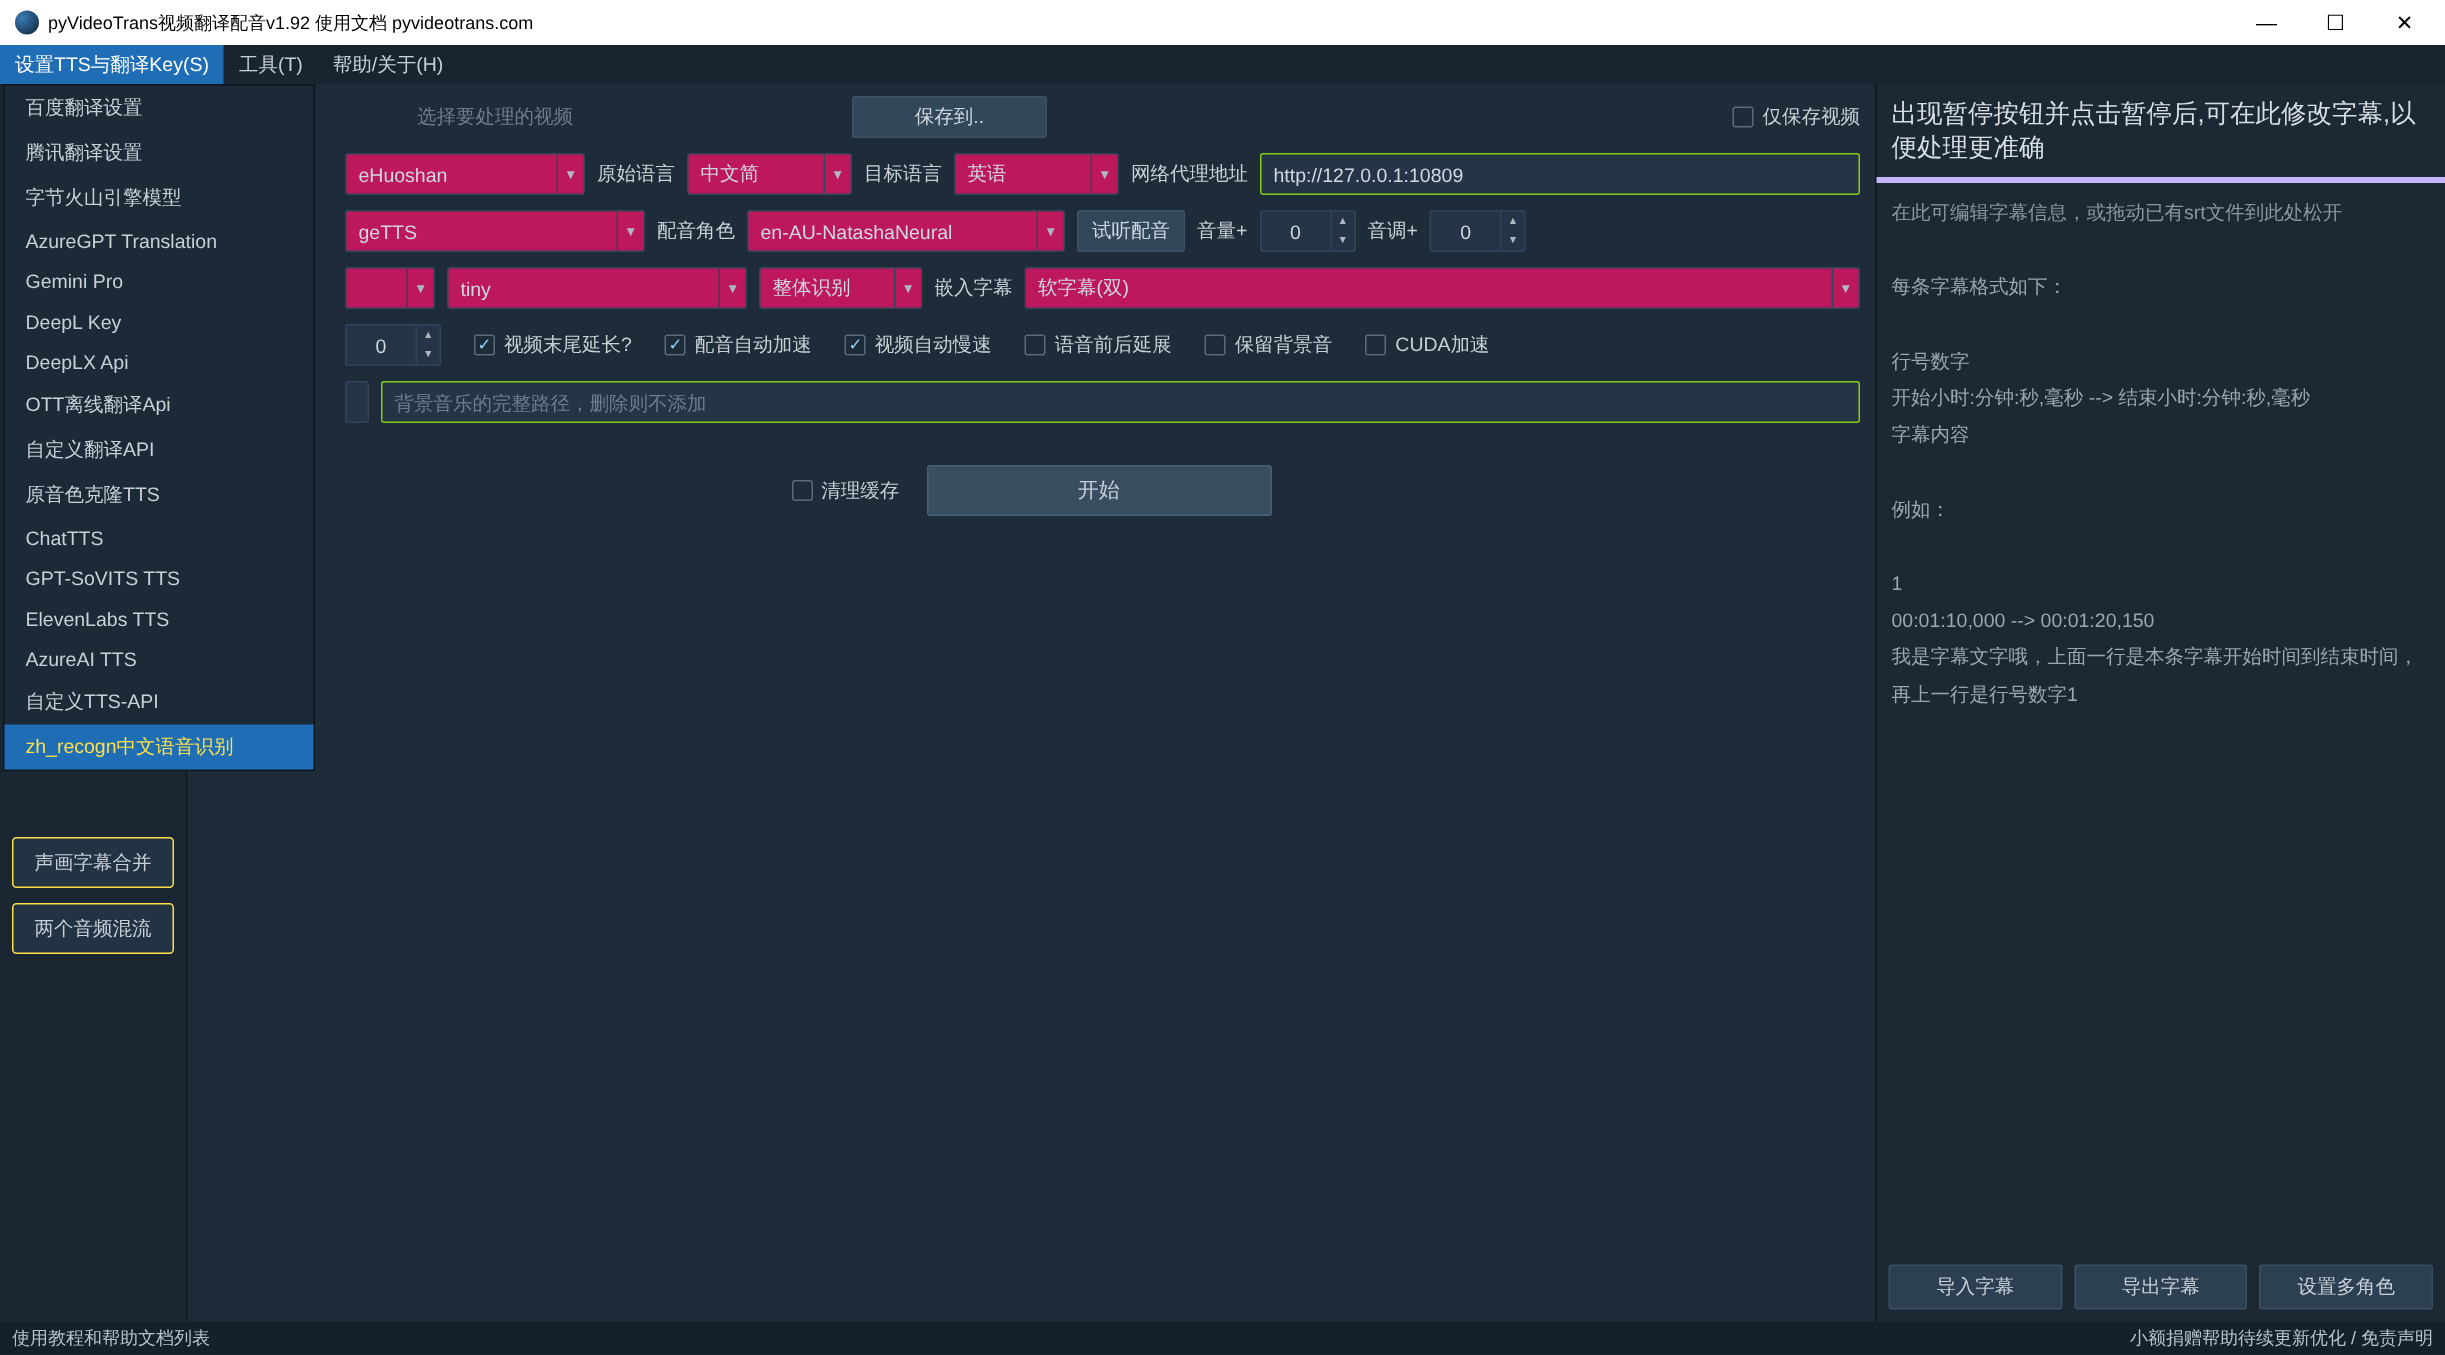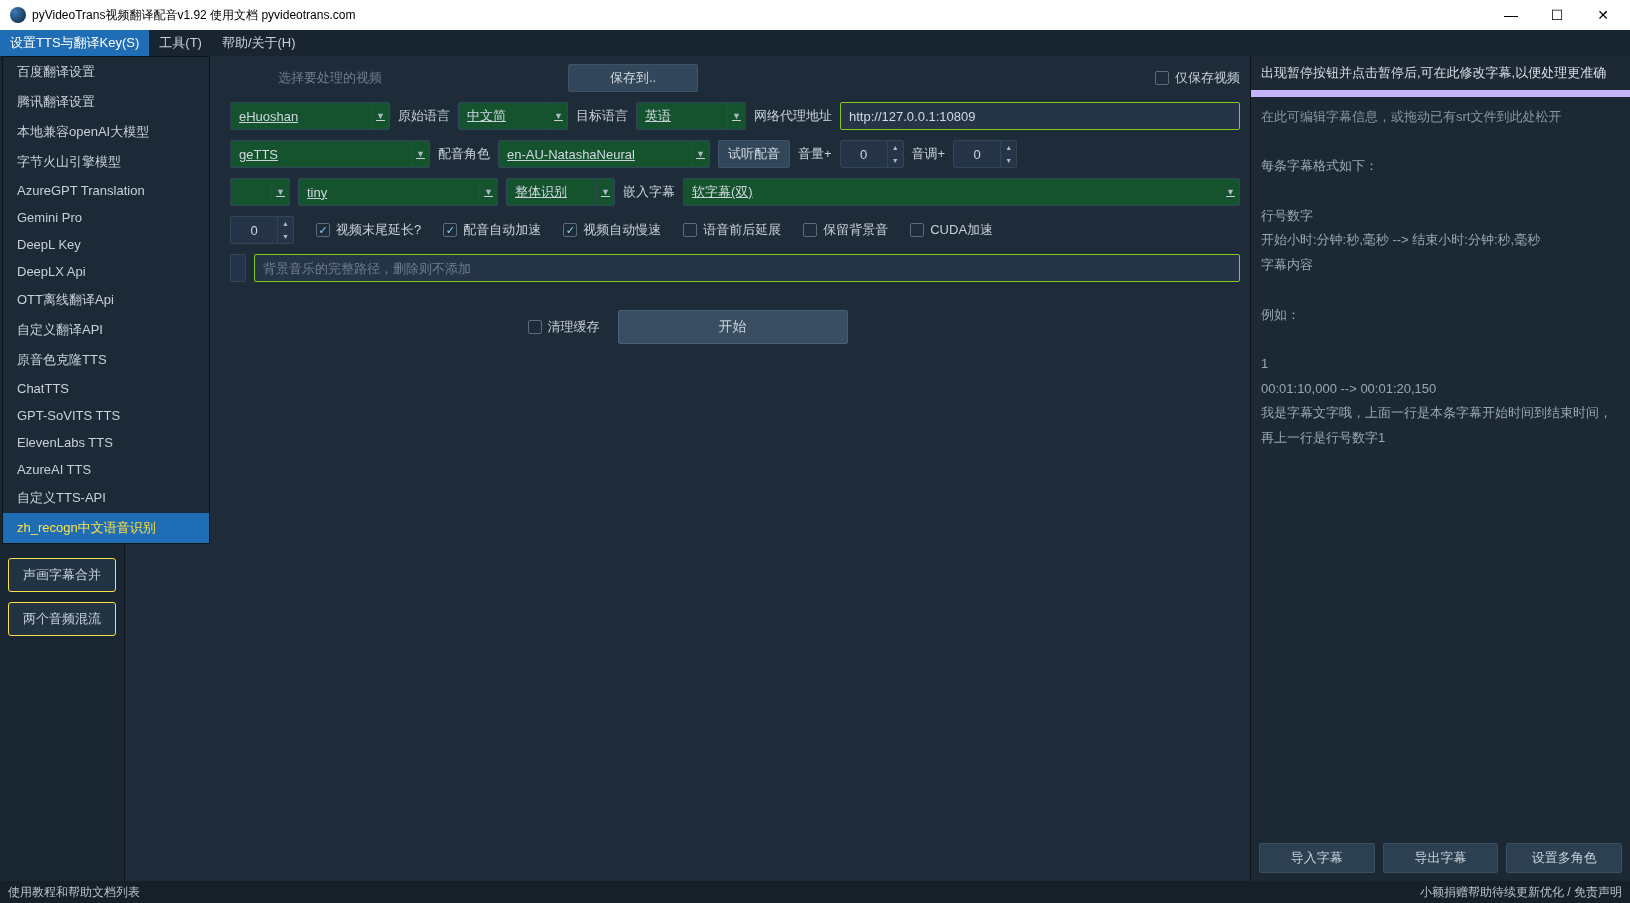--- a/index.html
+++ b/index.html
@@ -20,36 +20,36 @@
   .dropdown-item.hover{background:#1f6db5;color:#fde047;}
   
   .body-area{position:absolute;top:56px;bottom:22px;left:0;right:0;display:flex;}
   .sidebar{width:125px;background:#1a2733;border-right:1px solid #0d141b;display:flex;flex-direction:column;gap:10px;padding-top:502px;}
   .side-btn{margin:0 8px;padding:7px 4px;background:#223344;border:1px solid #fde047;border-radius:3px;text-align:center;font-size:13px;}
   .center{flex:1;background:#1e2b38;position:relative;padding:8px 10px;}
   .rightpanel{width:380px;border-left:1px solid #0d141b;background:#1c2935;display:flex;flex-direction:column;}
   
   .row{display:flex;align-items:center;gap:8px;margin-bottom:10px;}
   .lbl{color:#c8d0d8;font-size:13px;white-space:nowrap;}
-  .combo{display:flex;align-items:center;background:#14532d;border:1px solid #314558;border-radius:2px;height:28px;text-decoration:underline;}
+  .combo{display:flex;align-items:center;background:#be185d;border:1px solid #314558;border-radius:2px;height:28px;}
   .combo span.val{flex:1;padding:0 8px;color:#d0d8e0;font-size:13px;overflow:hidden;white-space:nowrap;}
   .combo .caret{width:18px;height:100%;display:flex;align-items:center;justify-content:center;border-left:1px solid #314558;color:#aeb8c2;font-size:9px;}
   .input{background:#253547;border:1px solid #84cc16;border-radius:2px;height:28px;padding:0 8px;color:#d0d8e0;font-size:13px;}
   .input::placeholder{color:#6e7d8c;}
   .btn{background:#33475a;border:1px solid #3e5366;border-radius:2px;height:28px;padding:0 9px;color:#d0d8e0;display:flex;align-items:center;justify-content:center;}
   .spin{display:flex;align-items:center;background:#253547;border:1px solid #314558;border-radius:2px;height:28px;}
   .spin input{width:46px;border:none;background:transparent;color:#d0d8e0;text-align:center;font-size:13px;outline:none;}
   .spin .arrows{width:16px;height:100%;display:flex;flex-direction:column;border-left:1px solid #314558;}
   .spin .arrows div{flex:1;display:flex;align-items:center;justify-content:center;font-size:7px;color:#aeb8c2;}
   .chk{display:flex;align-items:center;gap:6px;font-size:13px;}
   .chk .box{width:14px;height:14px;border:1px solid #5a6b7c;border-radius:2px;display:flex;align-items:center;justify-content:center;background:#1e2b38;}
   .chk .box.checked::after{content:"✓";font-size:11px;color:#8fd4ff;line-height:1;}
   .placeholder-text{color:#6e7d8c;}
   
-  .rightpanel .hdr{padding:8px 10px;font-size:13px;color:#d8dee4;border-bottom:7px solid #c4b5fd;}
+  .rightpanel .hdr{padding:8px 10px;font-size:17px;color:#d8dee4;border-bottom:4px solid #c4b5fd;}
   .rightpanel .srt-area{flex:1;padding:8px 10px;font-size:13px;color:#9aa6b2;line-height:1.9;white-space:pre-wrap;}
   .rightpanel .btn-row{display:flex;gap:8px;padding:8px;}
   .rightpanel .btn-row .rbtn{flex:1;background:#2d4052;border:1px solid #3a4f62;border-radius:2px;height:30px;display:flex;align-items:center;justify-content:center;}
   
   .statusbar{position:absolute;left:0;right:0;bottom:0;height:22px;background:#152028;display:flex;align-items:center;padding:0 8px;font-size:12px;color:#b8c2cc;}
   .statusbar .spacer{flex:1;}
   .center .row-offset{margin-left:95px;}
   .big-start{width:230px;height:34px;background:#3a4e61;border:1px solid #47607a;border-radius:2px;display:flex;align-items:center;justify-content:center;font-size:14px;}
 </style>
 </head>
@@ -66,21 +66,20 @@
 
 <div class="menubar">
   <div class="menu-item active">设置TTS与翻译Key(S)</div>
   <div class="menu-item">工具(T)</div>
   <div class="menu-item">帮助/关于(H)</div>
 </div>
 
 <div class="dropdown" id="dropdown">
     <div class="dropdown-item">百度翻译设置</div>
     <div class="dropdown-item">腾讯翻译设置</div>
-    <div class="dropdown-item">本地兼容openAI大模型</div>
     <div class="dropdown-item">字节火山引擎模型</div>
     <div class="dropdown-item">AzureGPT Translation</div>
     <div class="dropdown-item">Gemini Pro</div>
     <div class="dropdown-item">DeepL Key</div>
     <div class="dropdown-item">DeepLX Api</div>
     <div class="dropdown-item">OTT离线翻译Api</div>
     <div class="dropdown-item">自定义翻译API</div>
     <div class="dropdown-item">原音色克隆TTS</div>
     <div class="dropdown-item">ChatTTS</div>
     <div class="dropdown-item">GPT-SoVITS TTS</div>

